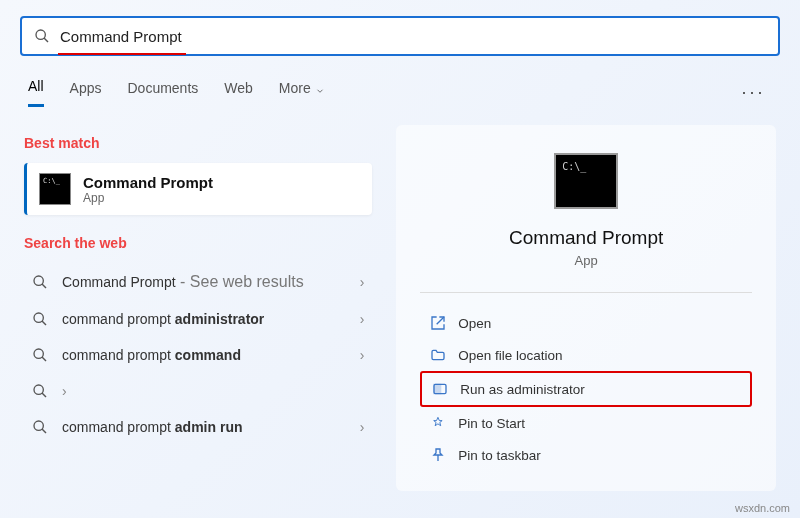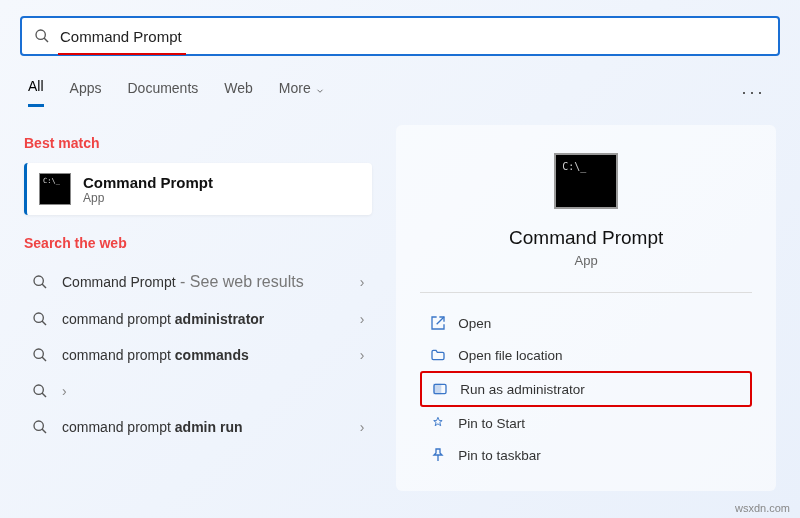--- a/index.html
+++ b/index.html
@@ -154,21 +154,21 @@
             <line x1="21" y1="21" x2="15" y2="15"></line>
           </svg>
         <span class="label"><span>command prompt </span><b>administrator</b></span>
         <span class="chev">›</span>
       </div>
       <div class="web-item">
         <svg width="16" height="16" viewBox="0 0 24 24" fill="none" stroke="#555" stroke-width="2">
             <circle cx="10" cy="10" r="7"></circle>
             <line x1="21" y1="21" x2="15" y2="15"></line>
           </svg>
-        <span class="label"><span>command prompt </span><b>commands</b></span>
+        <span class="label"><span>command prompt </span><b>command</b></span>
         <span class="chev">›</span>
       </div>
       <div class="web-item">
         <svg width="16" height="16" viewBox="0 0 24 24" fill="none" stroke="#555" stroke-width="2">
             <circle cx="10" cy="10" r="7"></circle>
             <line x1="21" y1="21" x2="15" y2="15"></line>
           </svg>
         <span class="chev">›</span>
       </div>
       <div class="web-item">

